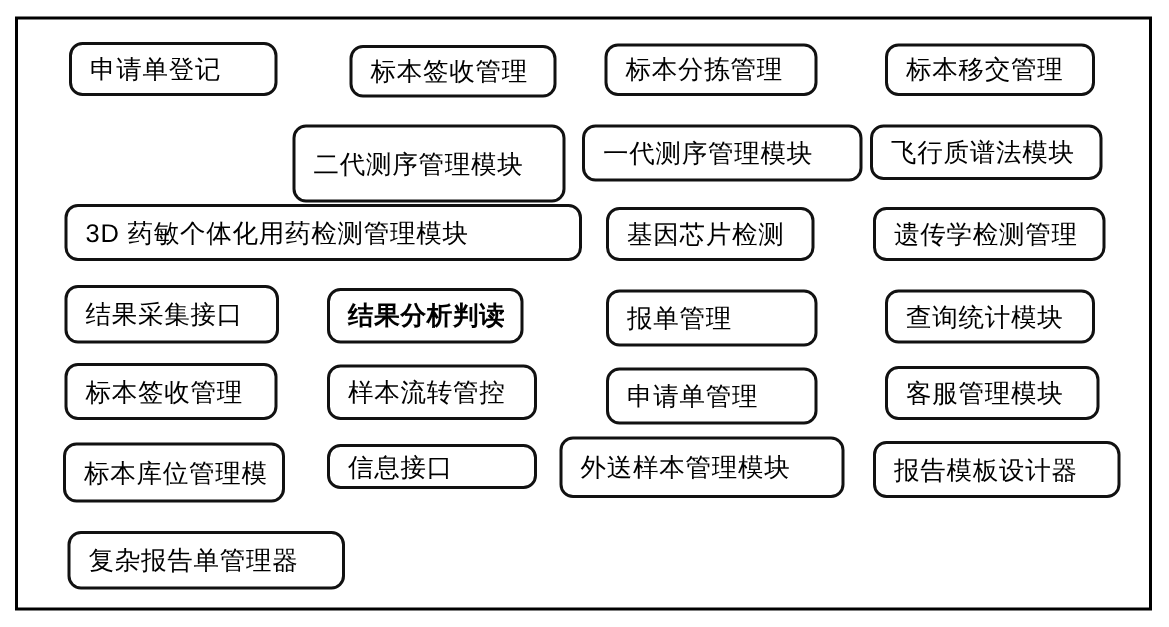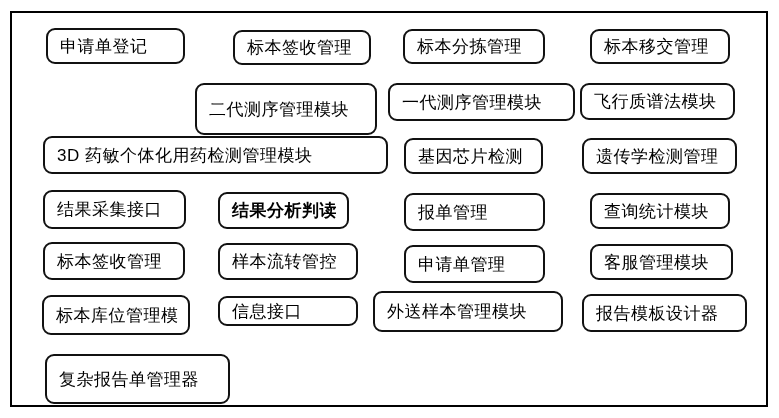--- a/index.html
+++ b/index.html
@@ -69,14 +69,14 @@
   <div class="module" style="left:43px;  top:242px; width:142px; height:38px;">标本签收管理</div>
   <div class="module" style="left:218px; top:243px; width:140px; height:37px;">样本流转管控</div>
   <div class="module" style="left:404px; top:245px; width:141px; height:38px;">申请单管理</div>
   <div class="module" style="left:590px; top:244px; width:143px; height:36px;">客服管理模块</div>
 
   <div class="module" style="left:42px;  top:295px; width:148px; height:40px;">标本库位管理模</div>
   <div class="module" style="left:218px; top:296px; width:140px; height:30px;">信息接口</div>
   <div class="module" style="left:373px; top:291px; width:190px; height:41px;">外送样本管理模块</div>
   <div class="module" style="left:582px; top:294px; width:165px; height:38px;">报告模板设计器</div>
 
-  <div class="module" style="left:45px;  top:354px; width:185px; height:50px;">复杂报告单管理器</div>
+  <div class="module" style="left:45px;  top:354px; width:185px; height:39px;">复杂报告单管理器</div>
 </div>
 
 </body></html>

